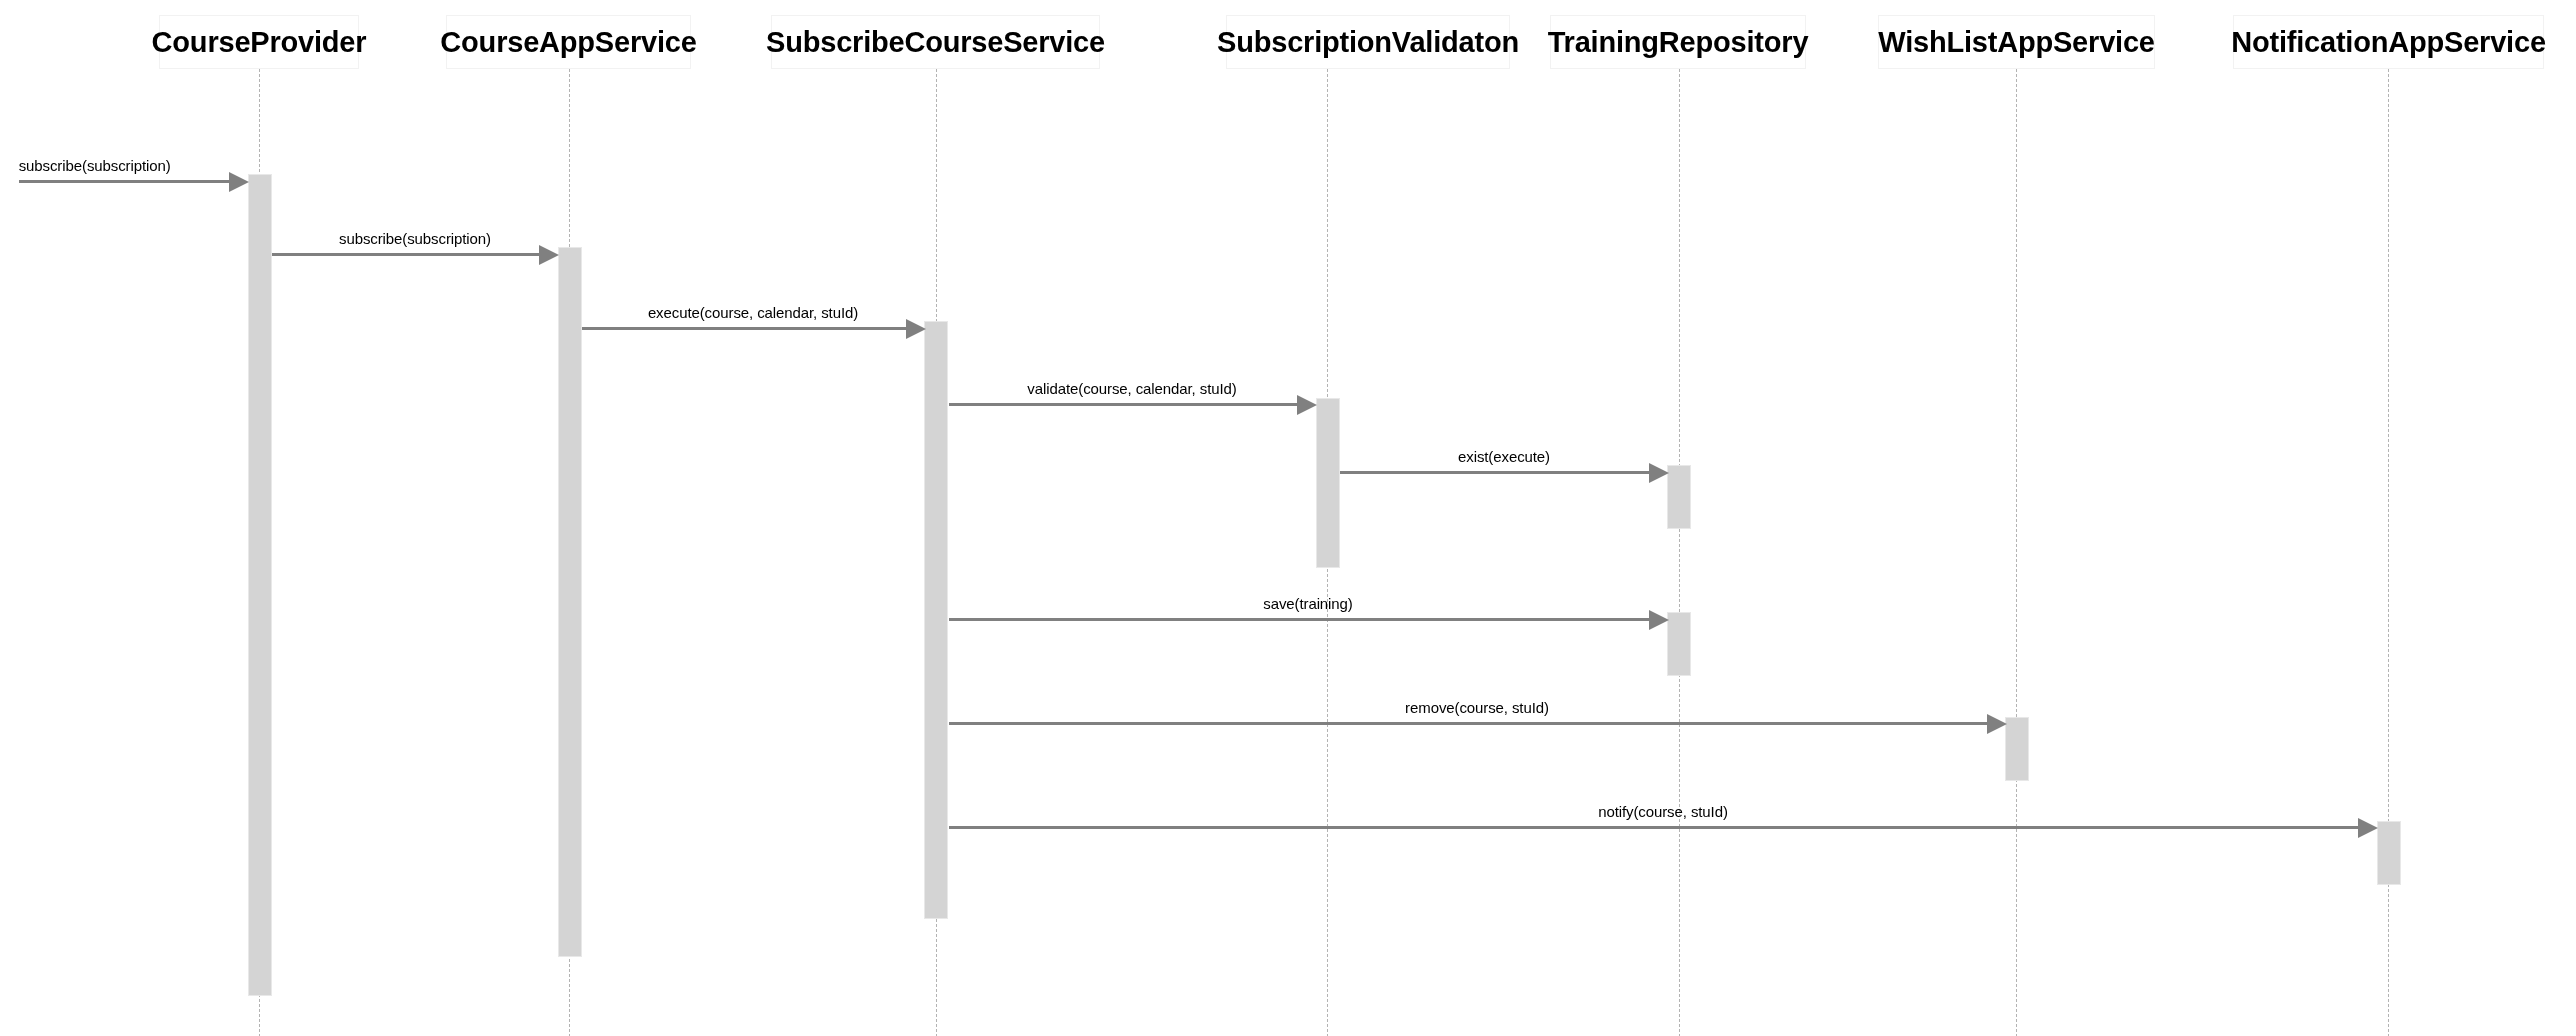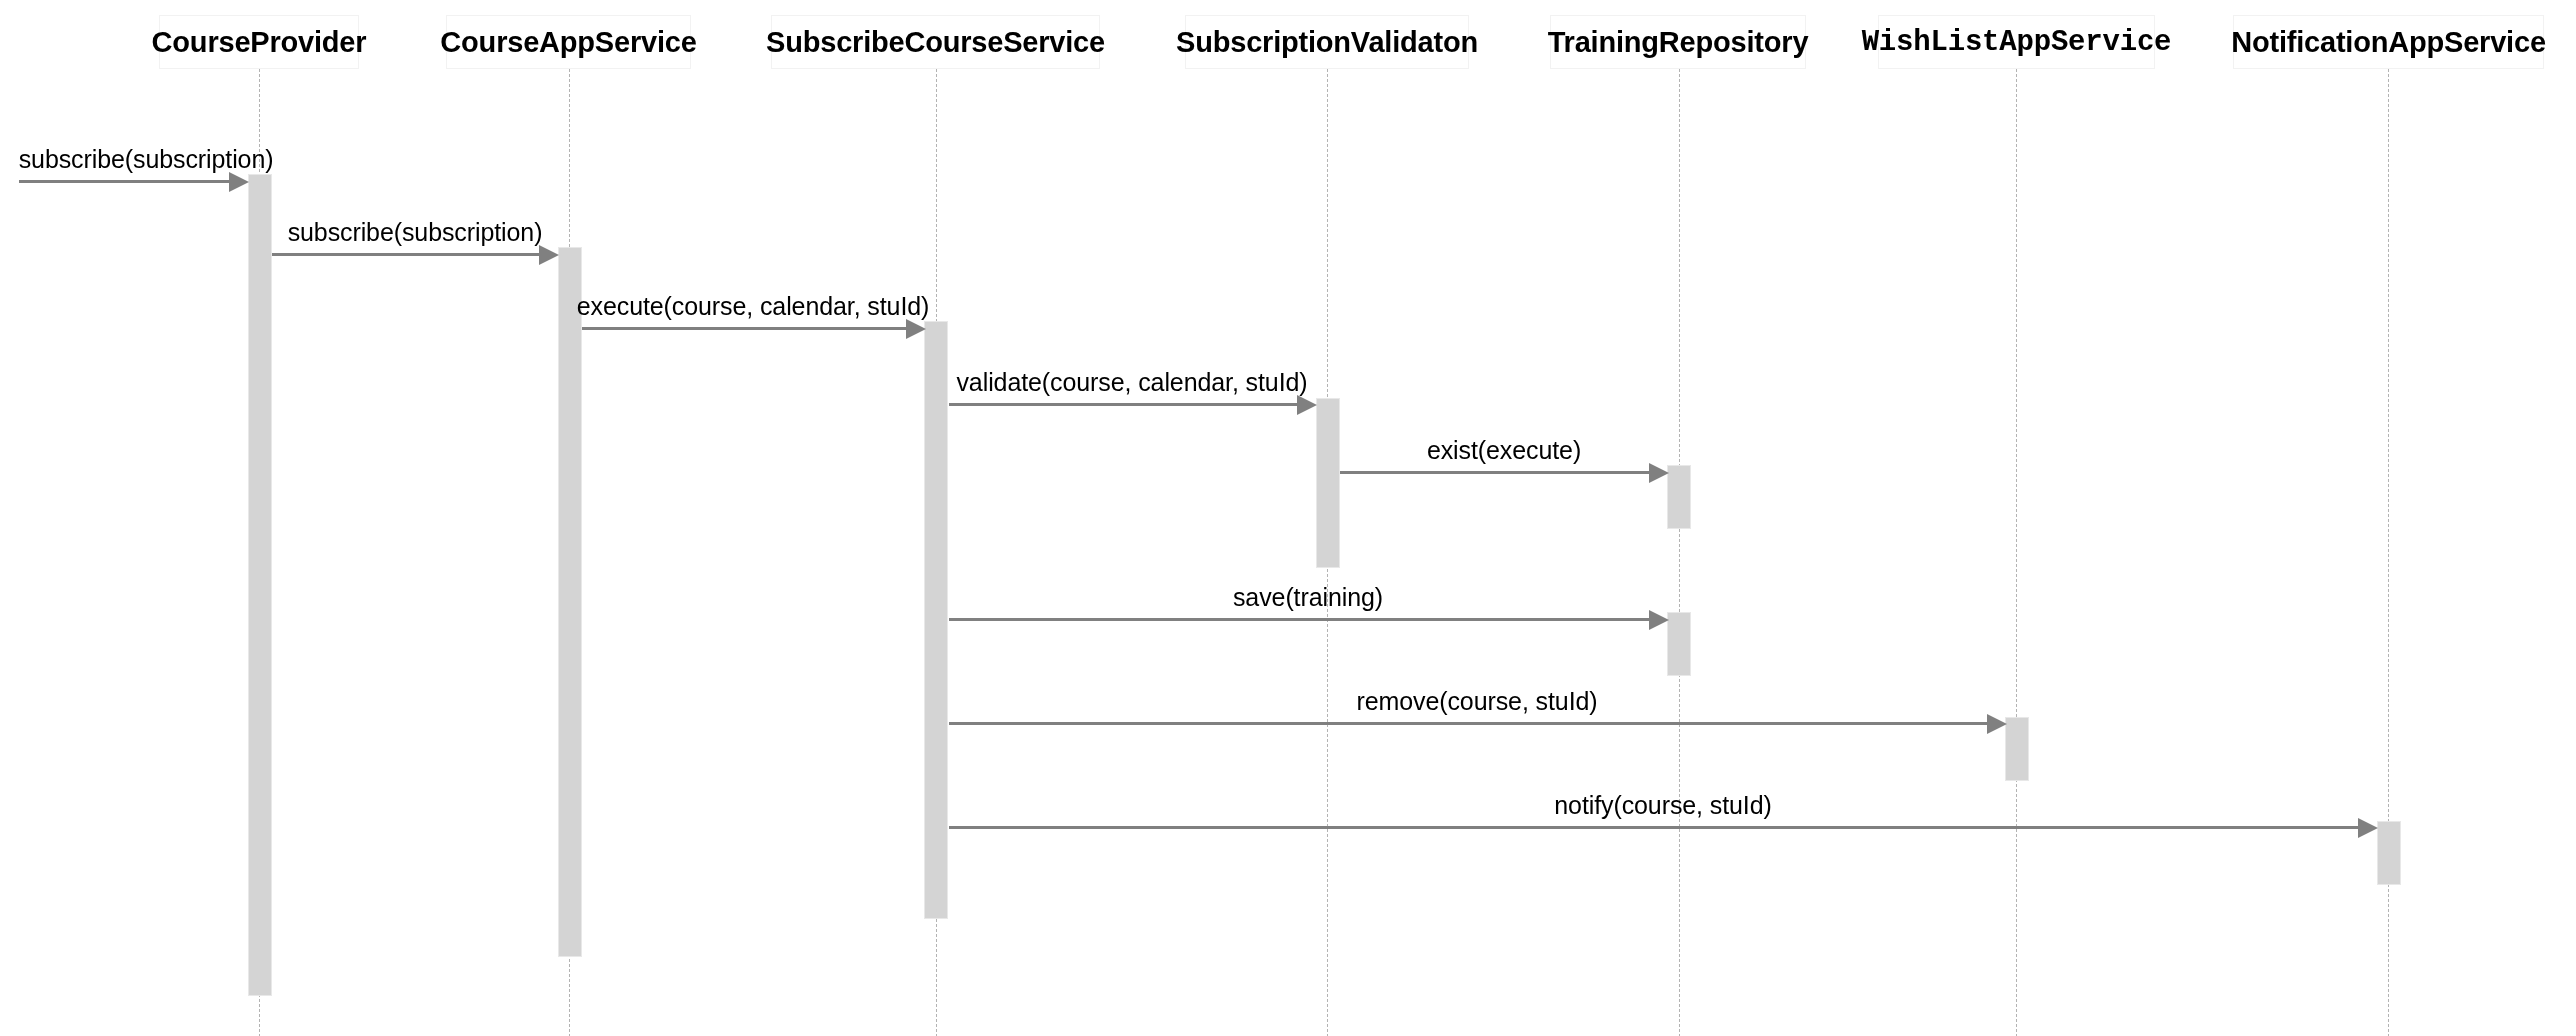--- a/index.html
+++ b/index.html
@@ -68,21 +68,21 @@
     position: absolute;
     top: -8.4px;
     width: 0;
     height: 0;
     border-top: 10.3px solid transparent;
     border-bottom: 10.3px solid transparent;
     border-left: 20.6px solid #808080;
   }
   .message .msg-label {
     position: absolute;
-    font-size: 25px;
+    font-size: 15px;
     color: #000000;
     white-space: nowrap;
     bottom: 6.5px;
     letter-spacing: -0.1px;
   }
   .msg-label.center { transform: translateX(-50%); }
 </style>
 </head>
 <body>
 
@@ -151,27 +151,27 @@
   <div id="participants-layer">
       <div class="participant" style="left: 159px; width: 200px;">
         <span class="participant-label">CourseProvider</span>
       </div>
       <div class="participant" style="left: 446px; width: 245px; justify-content: center;">
         <span class="participant-label">CourseAppService</span>
       </div>
       <div class="participant" style="left: 771px; width: 329px;">
         <span class="participant-label">SubscribeCourseService</span>
       </div>
-      <div class="participant" style="left: 1185px; width: 284px;">
+      <div class="participant" style="left: 1226px; width: 284px;">
         <span class="participant-label">SubscriptionValidaton</span>
       </div>
       <div class="participant" style="left: 1550px; width: 256px;">
         <span class="participant-label">TrainingRepository</span>
       </div>
-      <div class="participant" style="left: 1878px; width: 277px; font-family: Liberation Mono, monospace;">
+      <div class="participant" style="left: 1878px; width: 277px;">
         <span class="participant-label">WishListAppService</span>
       </div>
       <div class="participant" style="left: 2233px; width: 311px;">
         <span class="participant-label">NotificationAppService</span>
       </div>
     </div>
 </div>
 
 
 </body></html>

